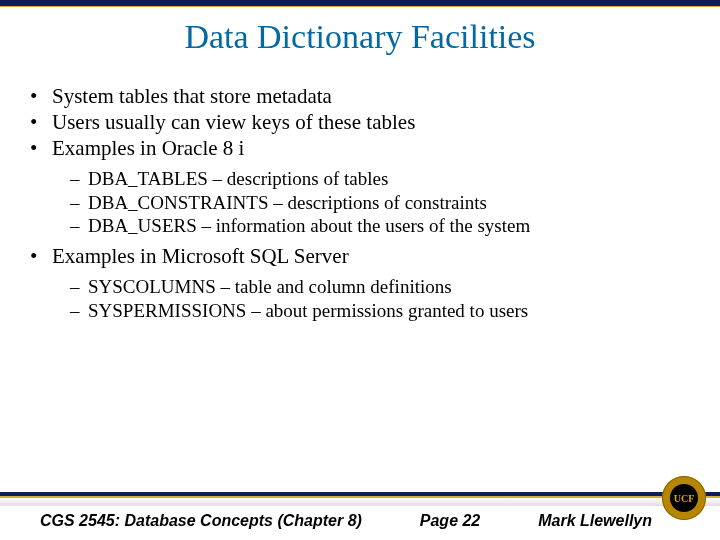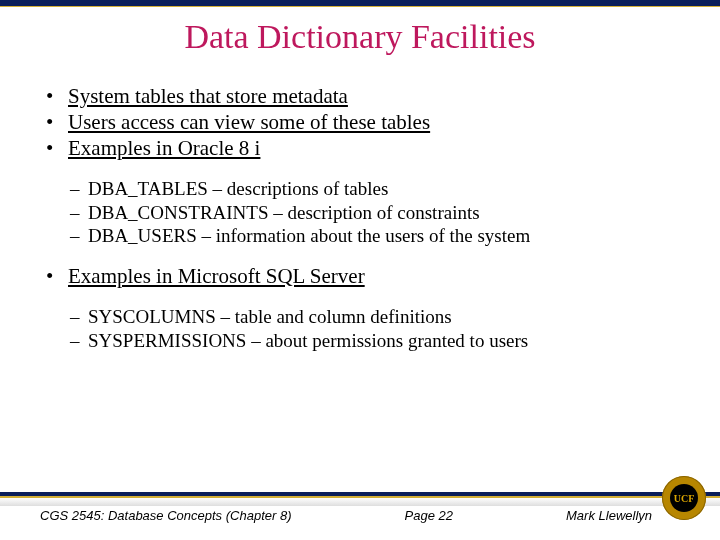--- a/index.html
+++ b/index.html
@@ -19,33 +19,32 @@
     width: 100%;
     height: 6px;
     background: #0b1e5a;
     border-bottom: 1px solid #d4af37;
   }
   .title {
     text-align: center;
     font-size: 34px;
     margin-top: 18px;
     margin-bottom: 28px;
-    color: #be185d;
+    color: #0369a1;
   }
   .content {
     padding: 0 30px 0 18px;
     font-size: 21px;
     line-height: 1.23;
     color: #000;
   }
   ul.main {
     list-style: none;
-    margin: 16px;
+    margin: 0;
     padding: 0;
-    text-decoration: underline;
   }
   ul.main > li {
     position: relative;
     padding-left: 34px;
     margin: 0;
   }
   ul.main > li::before {
     content: "•";
     position: absolute;
     left: 12px;
@@ -86,24 +85,24 @@
       linear-gradient(#d4af37,#d4af37) 0 4px/100% 2px no-repeat,
       linear-gradient(rgba(255,255,255,0.6),rgba(200,200,200,0.6)) 0 6px/100% 8px no-repeat;
   }
   .footer-text {
     position: absolute;
     left: 0;
     right: 0;
     bottom: 6px;
     height: 26px;
     display: flex;
-    align-items: flex-start;
+    align-items: center;
     font-family: Arial, Helvetica, sans-serif;
-    font-size: 13px;
-    font-weight: normal;
+    font-size: 16px;
+    font-weight: bold;
     font-style: italic;
     color: #000;
     padding: 0 68px 0 40px;
   }
   .footer-text .course { flex: 0 0 auto; }
   .footer-text .spacer1 { flex: 1 1 auto; }
   .footer-text .page { flex: 0 0 auto; }
   .footer-text .spacer2 { flex: 1 1 auto; }
   .footer-text .author { flex: 0 0 auto; }
   .logo {
@@ -137,26 +136,26 @@
 </head>
 <body>
 
 <div class="top-rule"></div>
 
 <div class="title">Data Dictionary Facilities</div>
 
 <div class="content">
   <ul class="main">
     <li>System tables that store metadata</li>
-    <li>Users access can view some of these tables</li>
+    <li>Users usually can view keys of these tables</li>
     <li>Examples in Oracle 8 i</li>
   </ul>
   <ul class="sub">
     <li>DBA_TABLES – descriptions of tables</li>
-    <li>DBA_CONSTRAINTS – description of constraints</li>
+    <li>DBA_CONSTRAINTS – descriptions of constraints</li>
     <li>DBA_USERS – information about the users of the system</li>
   </ul>
   <ul class="main">
     <li>Examples in Microsoft SQL Server</li>
   </ul>
   <ul class="sub">
     <li>SYSCOLUMNS – table and column definitions</li>
     <li>SYSPERMISSIONS – about permissions granted to users</li>
   </ul>
 </div>

